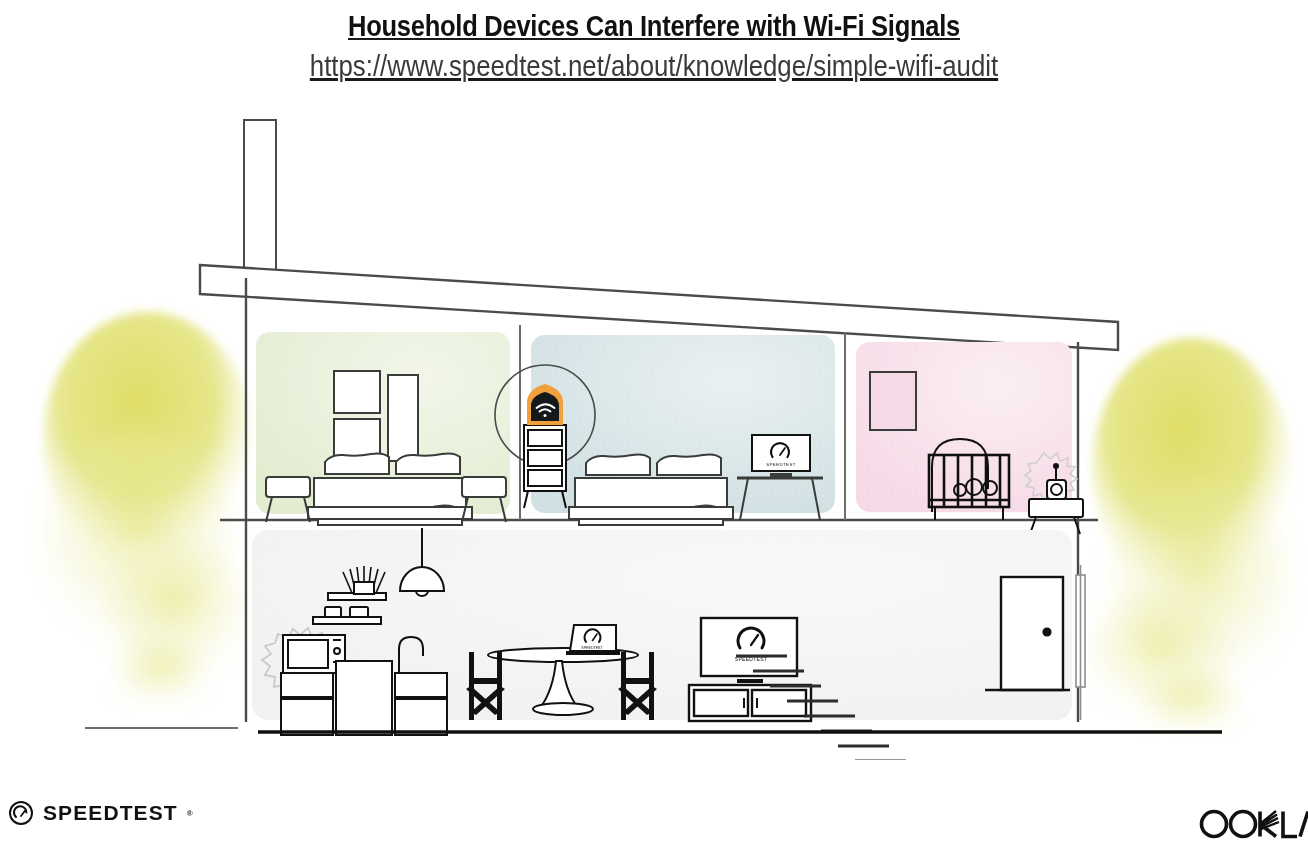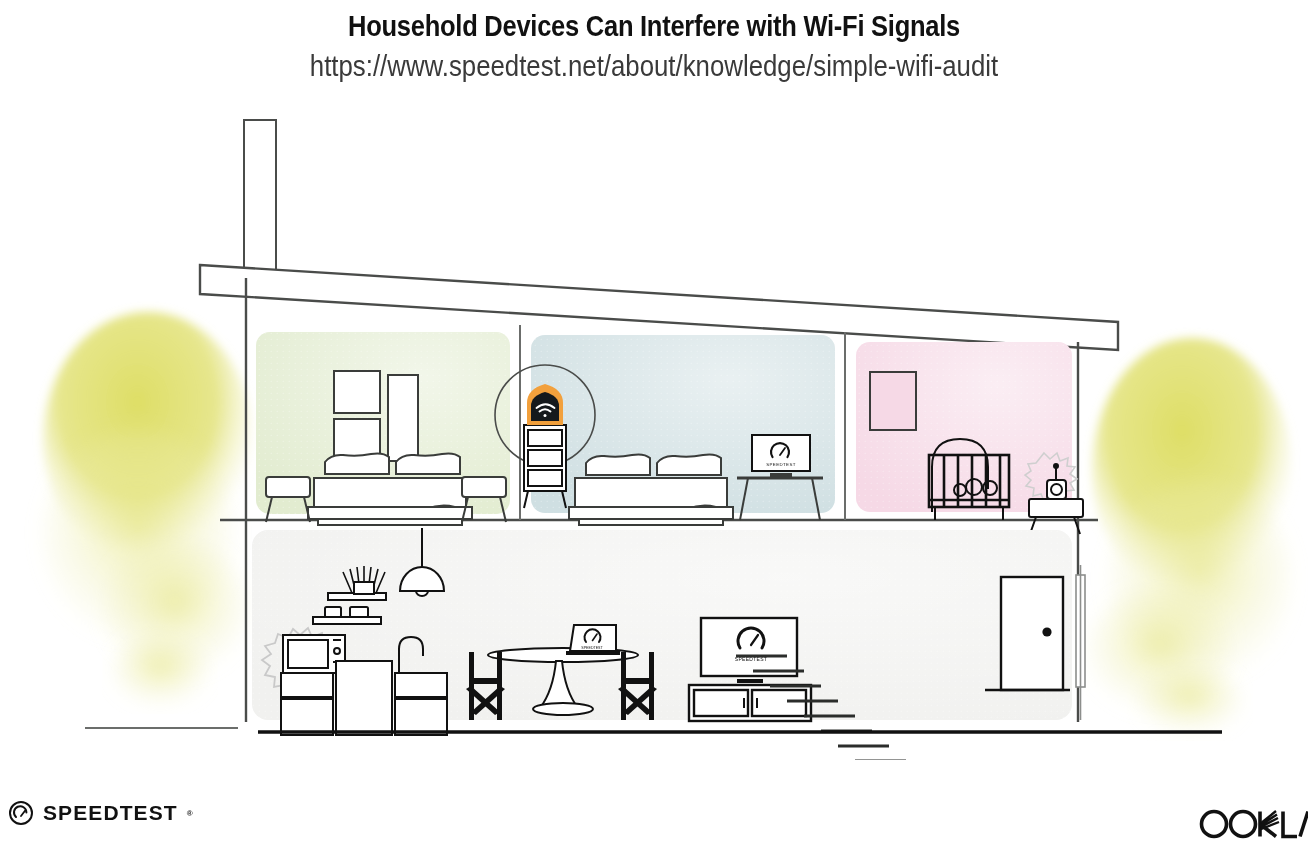--- a/index.html
+++ b/index.html
@@ -2,21 +2,21 @@
 <html><head>
 <meta charset="utf-8">
 <title>Household Devices Can Interfere with Wi-Fi Signals</title>
 <style>
   html,body{margin:0;padding:0;background:#ffffff;}
   body{width:1308px;height:861px;position:relative;overflow:hidden;
        font-family:"Liberation Sans",sans-serif;color:#1a1a1a;}
   .page{position:absolute;inset:0;}
 
   
-  .header{position:absolute;left:0;top:0;width:1308px;text-align:center;}
+  .header{position:absolute;left:0;top:0;width:1308px;text-align:center;text-decoration:underline;}
   .title{font-family:"Liberation Sans",sans-serif;font-weight:700;
          font-size:29px;letter-spacing:-.3px;color:#111;margin:10px 0 0 0;
          transform:scaleX(.88);}
   .subtitle{font-family:"Liberation Sans",sans-serif;font-weight:400;
             font-size:30px;color:#3a3a3a;margin:6px 0 0 0;transform:scaleX(.86);}
 
   
   .stage{position:absolute;left:0;top:110px;width:1308px;height:650px;}
   .svgwrap{position:absolute;left:0;top:0;width:1308px;height:650px;}
 

